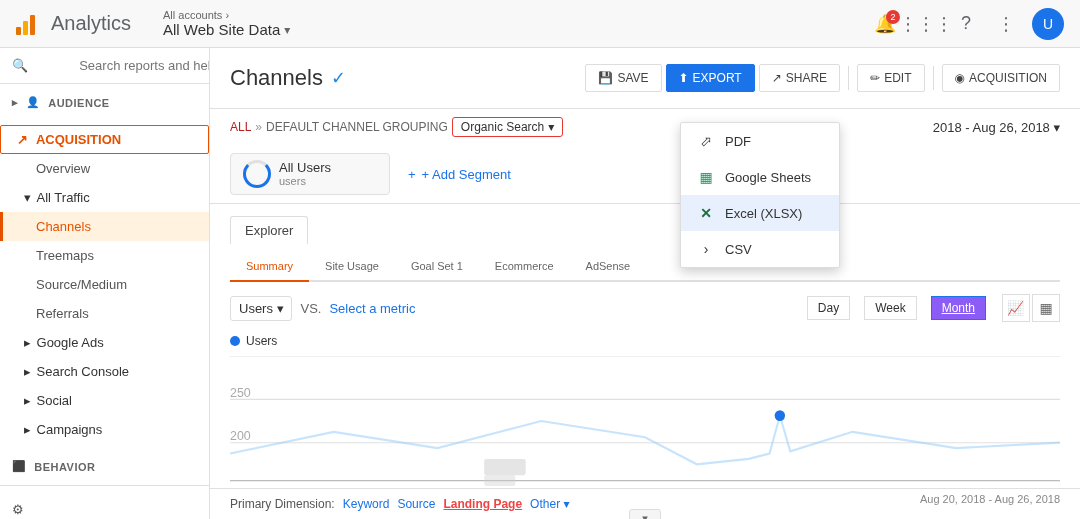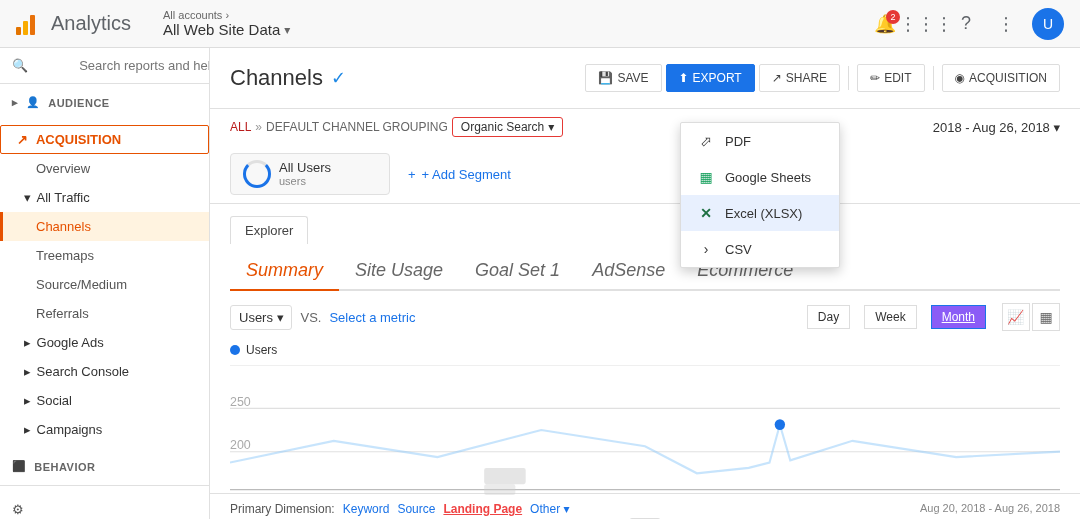--- a/index.html
+++ b/index.html
@@ -300,25 +300,24 @@
     .sub-tabs {
       display: flex;
       align-items: center;
       border-bottom: 2px solid #e0e0e0;
       gap: 0;
       padding-top: 8px;
     }
     .sub-tab {
       padding: 8px 16px;
       cursor: pointer;
-      font-size: 18px;
+      font-size: 11px;
       color: #666;
       border-bottom: 2px solid transparent;
       margin-bottom: -2px;
-      font-style: italic;
     }
     .sub-tab.active { color: #e65100; border-bottom-color: #e65100; font-weight: 500; }
 
     
     .chart-controls {
       display: flex;
       align-items: center;
       padding: 12px 20px;
       gap: 8px;
       flex-shrink: 0;
@@ -602,22 +601,22 @@
         <span>+ Add Segment</span>
       </div>
     </div>
 
     <div class="explorer-section">
       <button class="explorer-btn">Explorer</button>
       <div class="sub-tabs">
         <div class="sub-tab active">Summary</div>
         <div class="sub-tab">Site Usage</div>
         <div class="sub-tab">Goal Set 1</div>
+        <div class="sub-tab">Ecommerce</div>
         <div class="sub-tab">AdSense</div>
-        <div class="sub-tab">Ecommerce</div>
       </div>
     </div>
 
     <div class="chart-controls">
       <div class="metric-selector">
         <span>Users</span>
         <span>▾</span>
       </div>
       <span class="vs-text">VS.</span>
       <span class="select-metric-link">Select a metric</span>

